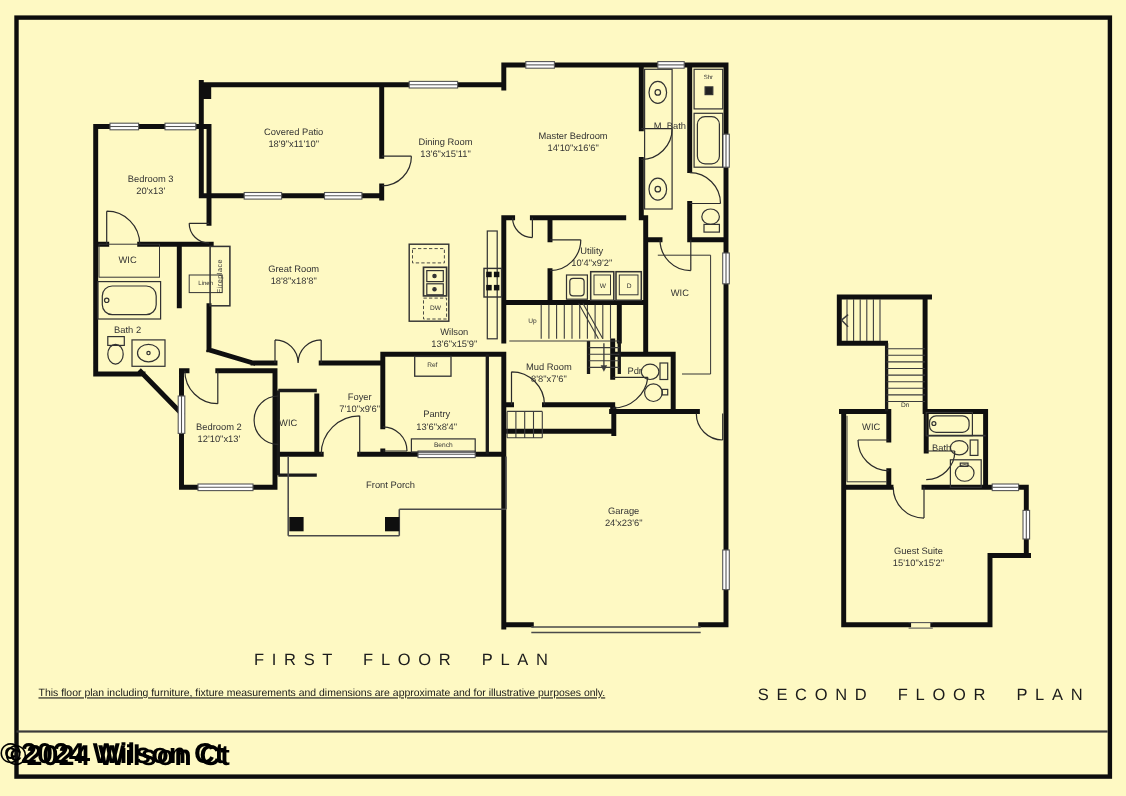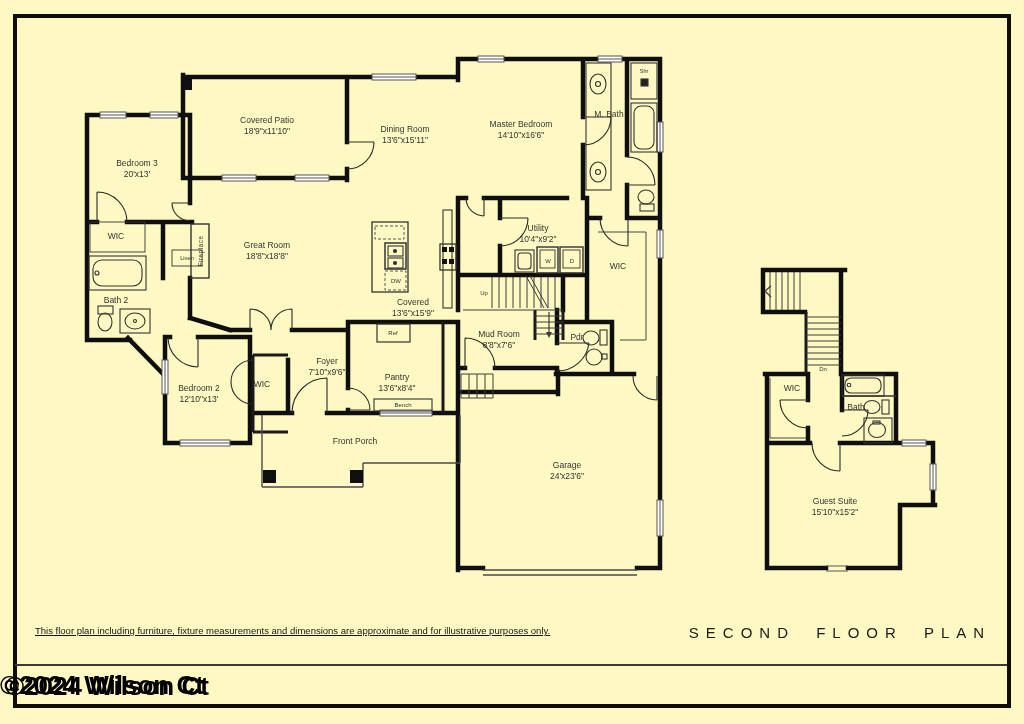--- a/index.html
+++ b/index.html
@@ -223,21 +223,21 @@
   </div>
   <div class="room" style="left:137px;top:168px">
     <div>Bedroom 3</div>
     <div>20'x13'</div>
   </div>
   <div class="room" style="left:267px;top:250px">
     <div>Great Room</div>
     <div>18'8"x18'8"</div>
   </div>
   <div class="room" style="left:413px;top:307px">
-    <div>Covered</div>
+    <div>Wilson</div>
     <div>13'6"x15'9"</div>
   </div>
   <div class="room" style="left:538px;top:233px">
     <div>Utility</div>
     <div>10'4"x9'2"</div>
   </div>
   <div class="room" style="left:499px;top:339px">
     <div>Mud Room</div>
     <div>8'8"x7'6"</div>
   </div>
@@ -276,20 +276,21 @@
   <div class="lbl" style="left:355px;top:441px">Front Porch</div>
 
   <div class="room" style="left:835px;top:506px">
     <div>Guest Suite</div>
     <div>15'10"x15'2"</div>
   </div>
   <div class="lbl" style="left:792px;top:388px">WIC</div>
   <div class="lbl" style="left:856px;top:407px">Bath</div>
   <div class="lbl tiny" style="left:823px;top:369px">Dn</div>
 
+  <div class="plan-title" style="left:368px;top:600px">FIRST FLOOR PLAN</div>
   <div class="plan-title" style="left:840px;top:632px">SECOND FLOOR PLAN</div>
 
   <div class="disc" style="top:625px">This floor plan including furniture, fixture measurements and dimensions are approximate and for illustrative purposes only.</div>
 
   <div id="divider"></div>
 
   <div class="wm">
     <span class="l1">©2024 Wilson Ct</span>
     <span class="l2">©2024 Wilson Ct</span>
   </div>

